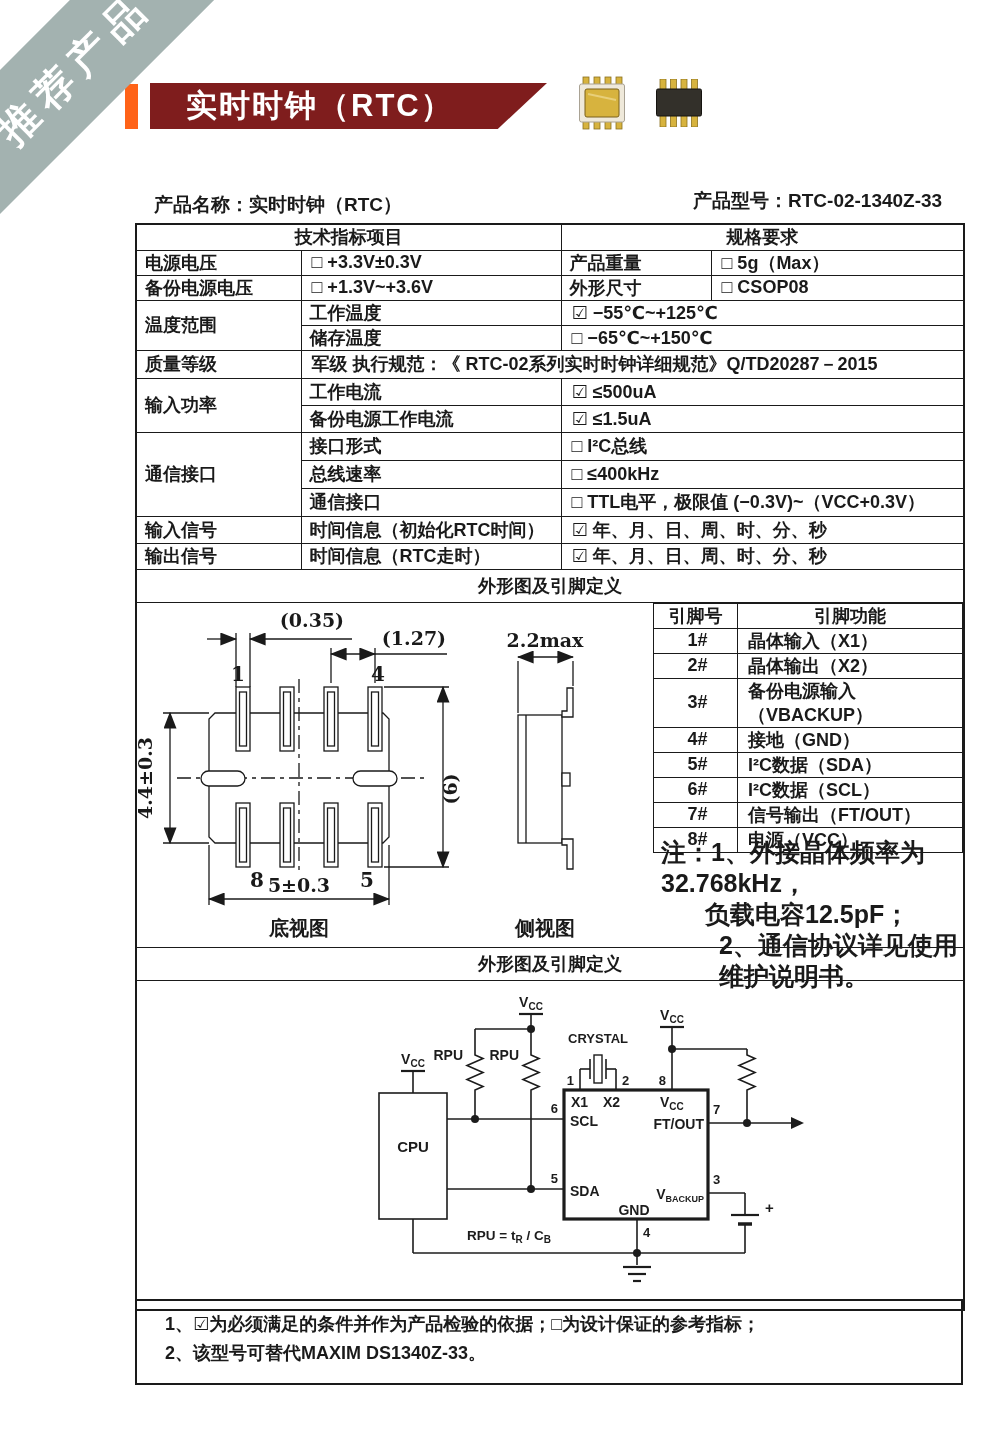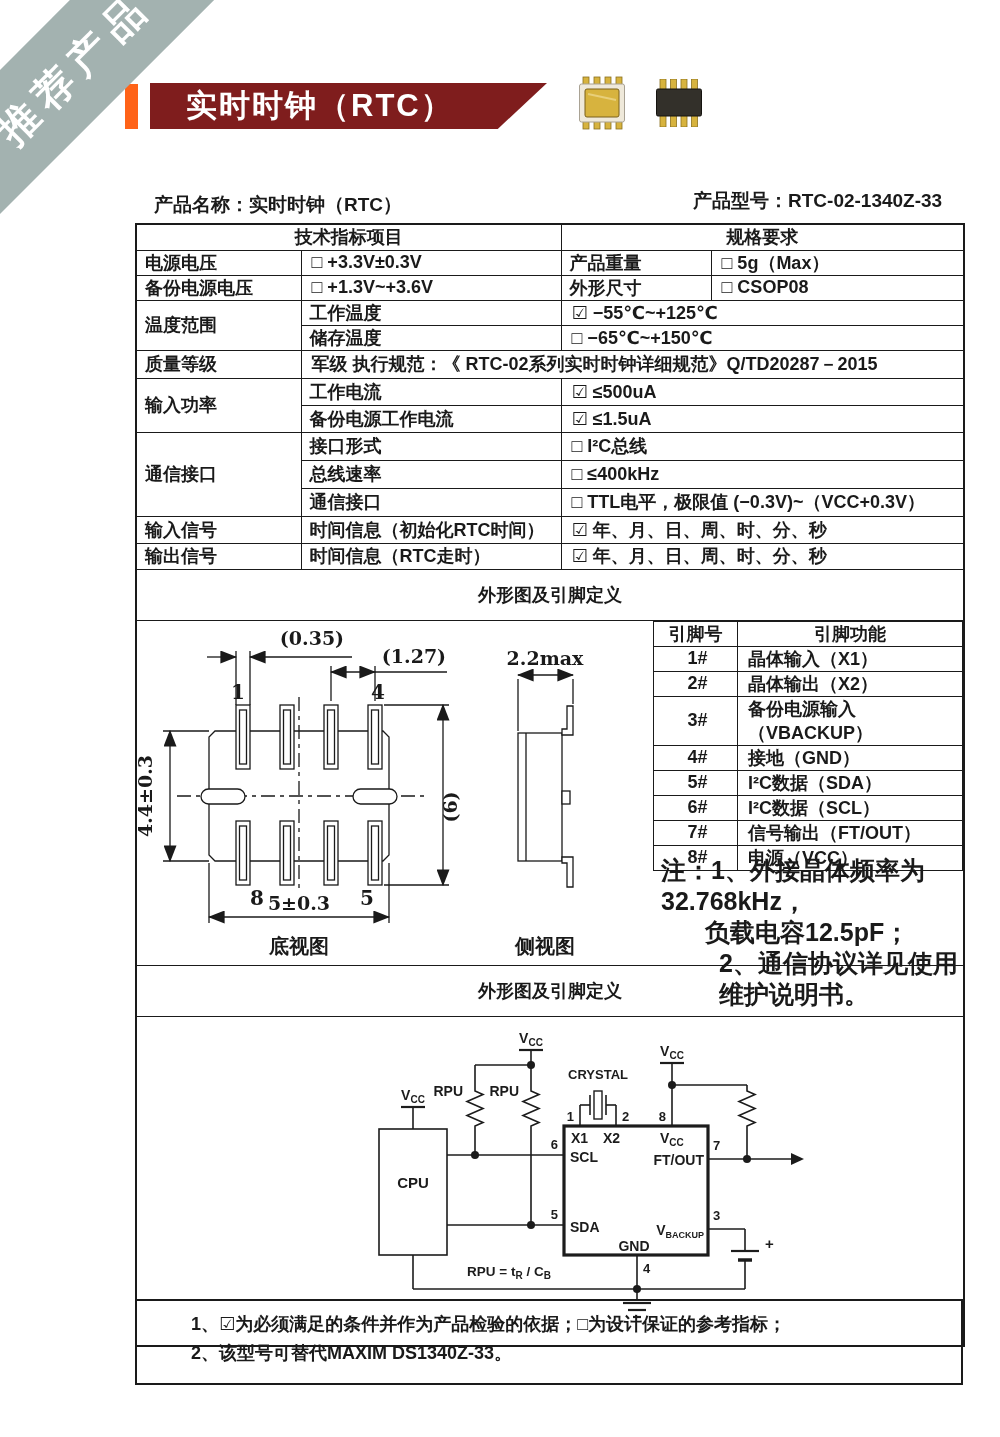--- a/index.html
+++ b/index.html
@@ -28,40 +28,40 @@
   .prod-model { position:absolute; left:655px; top:188px; font-size:19px; font-weight:bold;margin-left:38px; }
   
   table.spec {
     position:absolute; left:135px; top:223px; width:828px;
     border-collapse:collapse; table-layout:fixed; font-size:18px;
   }
   .spec td, .spec th { border:1.5px solid #1a1a1a; font-weight:bold; text-align:left; padding:0 4px 0 8px; }
   .spec { border:2.5px solid #1a1a1a; }
   .spec th { text-align:center; padding:0; }
   .spec td.val { padding-left:10px; }
-  .spec td.sechead { text-align:center; padding:13px; }
+  .spec td.sechead { text-align:center; padding:4px; }
   .spec td.canvas-cell { padding:0; position:relative; vertical-align:top; }
   
   table.pin-table {
     position:absolute; left:516px; top:0; width:309px; height:227px;
     border-collapse:collapse; table-layout:fixed; font-size:18px;
   }
   .pin-table td, .pin-table th { border:1.5px solid #1a1a1a; font-weight:bold; }
   .pin-table th { text-align:center; }
   .pin-table td.num { text-align:center; }
   .pin-table td.fn { padding-left:10px; }
   .pin-notes { position:absolute; left:524px; top:234px; width:312px; font-size:25px; font-weight:bold; line-height:31px; }
   .pin-notes .l2 { padding-left:44px; }
   .pin-notes .l3 { padding-left:58px; }
   
   .remarks {
     position:absolute; left:135px; top:1299px; width:828px; height:86px;
     border:2px solid #1a1a1a; font-size:18px; font-weight:bold; padding:6px 0 0 12px;
   }
-  .remarks .item { margin-left:42px; margin-top:5px; }
+  .remarks .item { margin-left:16px; margin-top:5px; }
   
   .dim { font-family:"DejaVu Serif","Liberation Serif",serif; font-size:19px; fill:#1a1a1a; }
   .cjk-cap { font-size:20px; font-weight:bold; fill:#1a1a1a; }
   .pnum { font-family:"DejaVu Serif","Liberation Serif",serif; font-size:20px; fill:#1a1a1a; }
   .clab { font-size:14px; font-weight:bold; fill:#1c1c1c; }
   .cnum { font-size:13px; fill:#1c1c1c; }
 </style>
 </head>
 <body>
 

